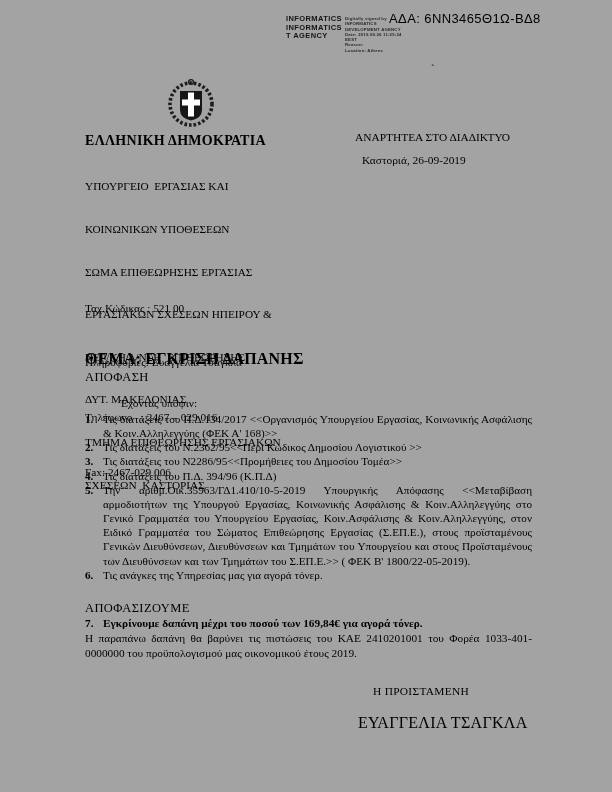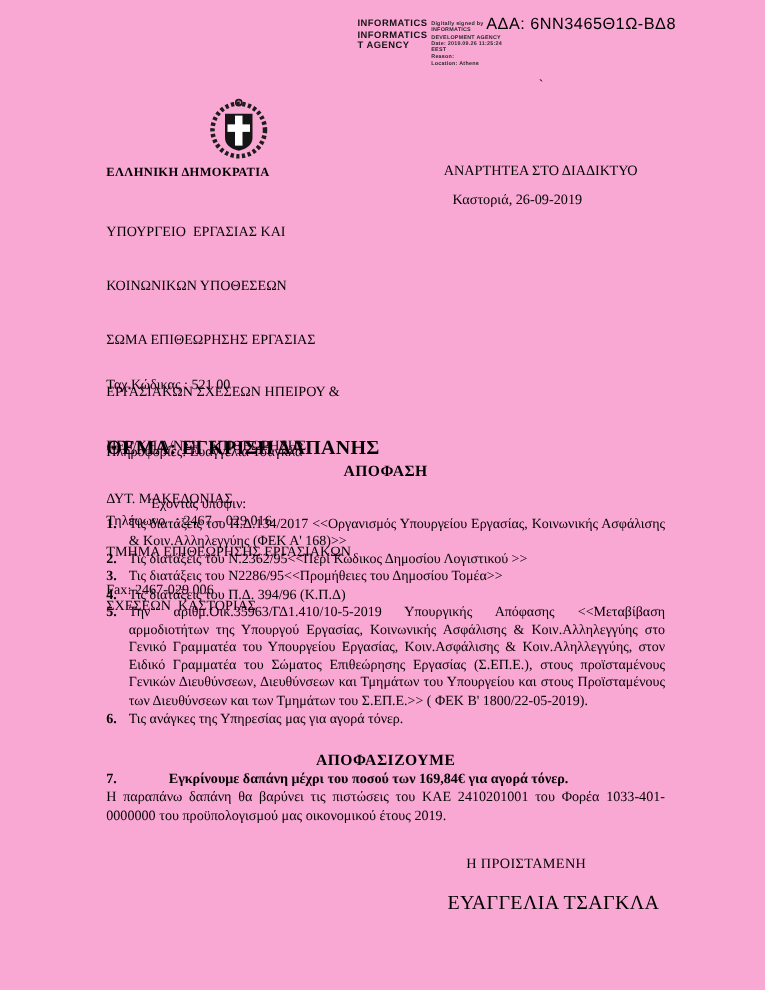--- a/index.html
+++ b/index.html
@@ -1,17 +1,17 @@
 <!DOCTYPE html>
 <html><head>
 <meta charset="utf-8">
 <style>
   html,body { margin:0; padding:0; background:#ffffff; }
   .page {
-    position:relative; width:612px; height:792px; background:#f9a8d4;
+    position:relative; width:612px; height:792px; background:#a3a3a3;
     outline:1px solid #c9c9c9; overflow:hidden;
     font-family:"Liberation Serif", serif; color:#000;
   }
   
   .stamp-agency {
     position:absolute; left:286px; top:15px;
     font-family:"Liberation Sans", sans-serif; font-weight:bold;
     font-size:7.5px; line-height:8.6px; letter-spacing:.4px; color:#141414;
   }
   .stamp-sig {
@@ -20,44 +20,44 @@
     font-size:4.3px; line-height:5.3px; color:#2a2a2a; letter-spacing:.2px;
   }
   .ada {
     position:absolute; left:389px; top:11px;
     font-family:"Liberation Sans", sans-serif; font-size:13px; letter-spacing:.4px;
   }
   .stray { position:absolute; left:431px; top:62px; font-size:11px; }
 
   .emblem { position:absolute; left:166px; top:75px; }
 
-  .republic { position:absolute; left:85px; top:133px; font-size:10px; font-weight:bold; letter-spacing:.3px; white-space:pre-wrap; }
+  .republic { position:absolute; left:85px; top:133px; font-size:14px; font-weight:bold; letter-spacing:.3px; white-space:pre-wrap; }
   .org-block { position:absolute; left:85px; top:151px; width:275px; font-size:11.3px; line-height:14.2px; white-space:pre-wrap; }
   .org-block .grp { margin:0; }
   .contact-block { position:absolute; left:85px; top:262px; width:275px; font-size:11.3px; line-height:18.3px; white-space:pre-wrap; }
   .subject { position:absolute; left:85px; top:350px; font-size:16px; font-weight:bold; letter-spacing:.2px; }
 
   .publish-note { position:absolute; left:355px; top:131px; font-size:11.4px; }
   .place-date   { position:absolute; left:362px; top:154px; font-size:11.4px; }
   .protocol     { position:absolute; left:340px; top:203px; font-size:11.4px; }
 
-  .heading-center { position:absolute; left:85px; width:447px; text-align:center; font-weight:bold; font-size:12.5px; letter-spacing:.4px; }
+  .heading-center { position:absolute; left:85px; width:447px; font-weight:normal; font-size:12.5px; letter-spacing:.4px; }
   .h-apofasi    { top:370px; }
   .h-apofasizoume { top:601px; }
 
   .intro { position:absolute; left:120px; top:397px; font-size:11.4px; }
 
   .items { position:absolute; left:85px; top:412px; width:447px; font-size:11.2px; line-height:14.15px; }
   .item { display:flex; }
   .item .num { flex:none; width:18px; font-weight:bold; }
   .item .txt { flex:1; text-align:justify; }
 
   .op-item { position:absolute; left:85px; top:616px; width:447px; font-size:11.3px; line-height:14.5px; font-weight:bold; display:flex; }
   .op-item .num { flex:none; width:18px; }
-  .op-item .txt { flex:1;margin-left:32px; }
+  .op-item .txt { flex:1; }
   .op-paragraph { position:absolute; left:85px; top:631px; width:447px; font-size:11.3px; line-height:15px; font-weight:normal; text-align:justify; }
 
   .sig-title { position:absolute; left:373px; top:685px; font-size:11.4px; letter-spacing:.3px; }
   .sig-name  { position:absolute; left:358px; top:714px; font-size:16px; letter-spacing:.3px; }
 </style>
 </head>
 <body>
 
 <div class="page">
 

